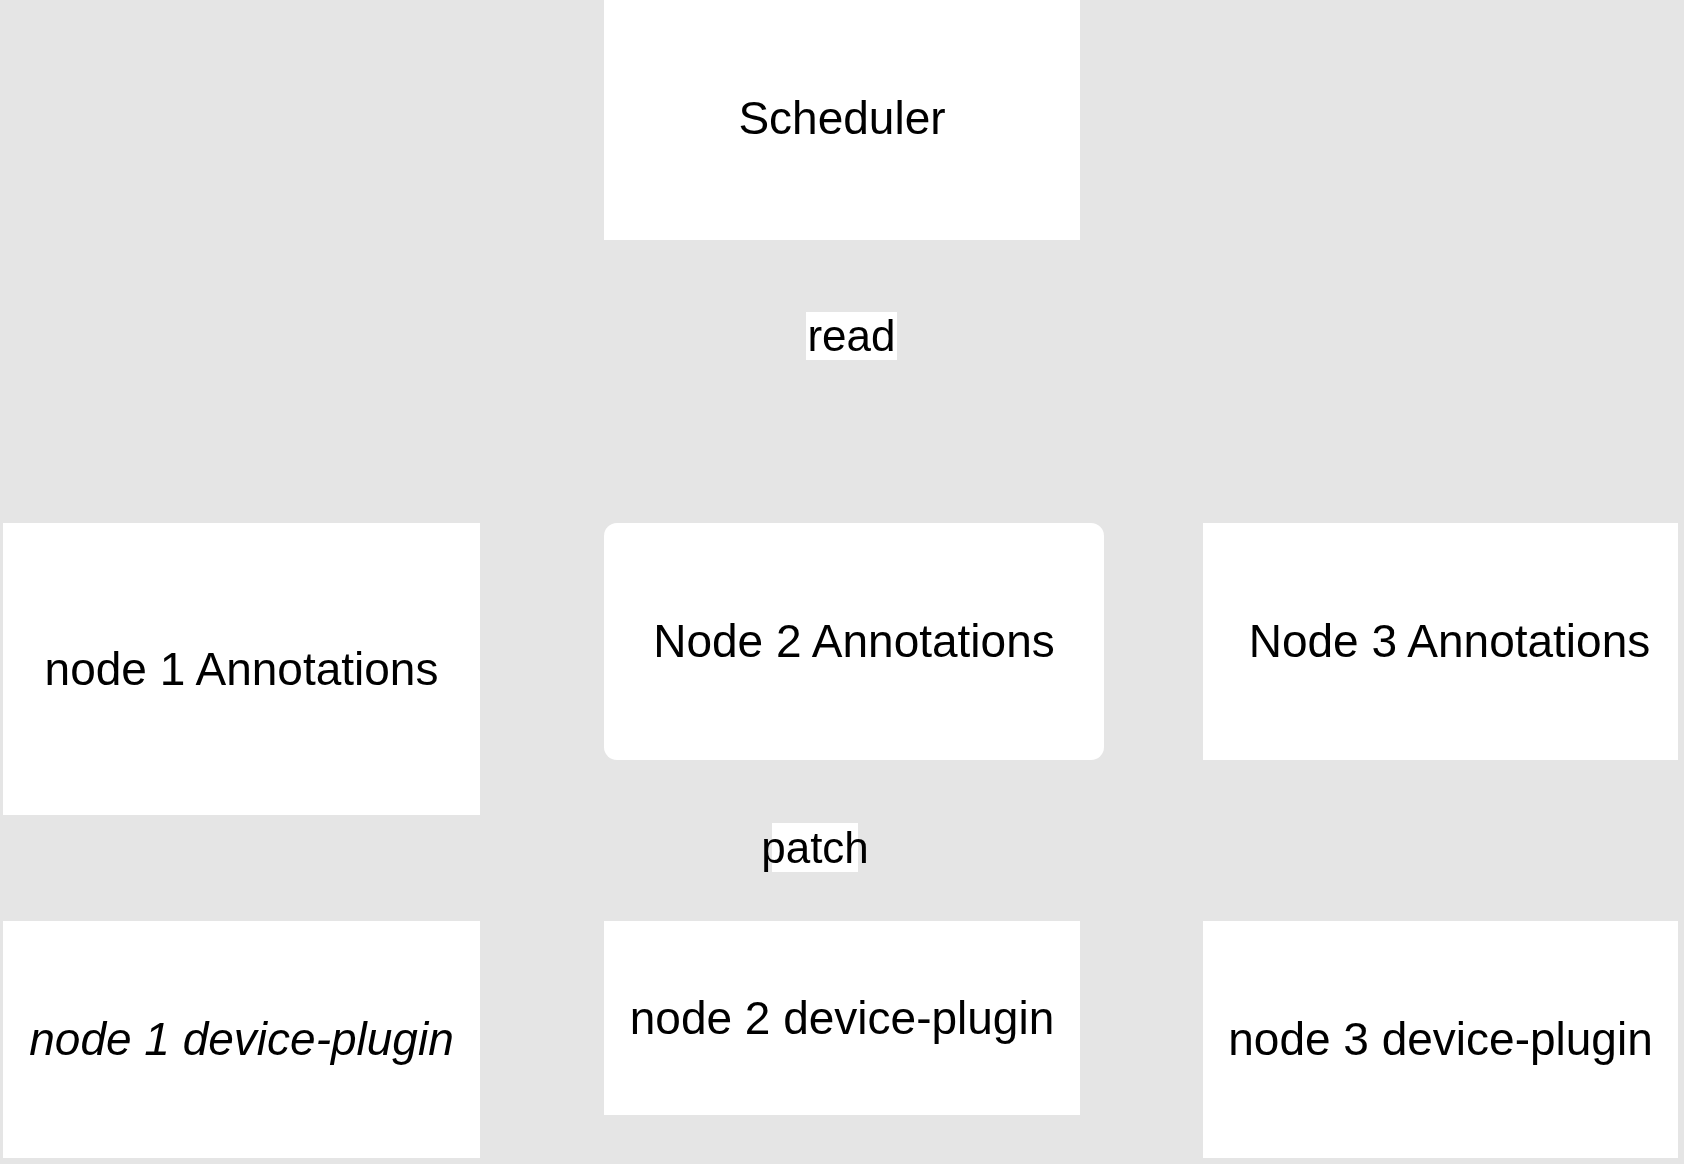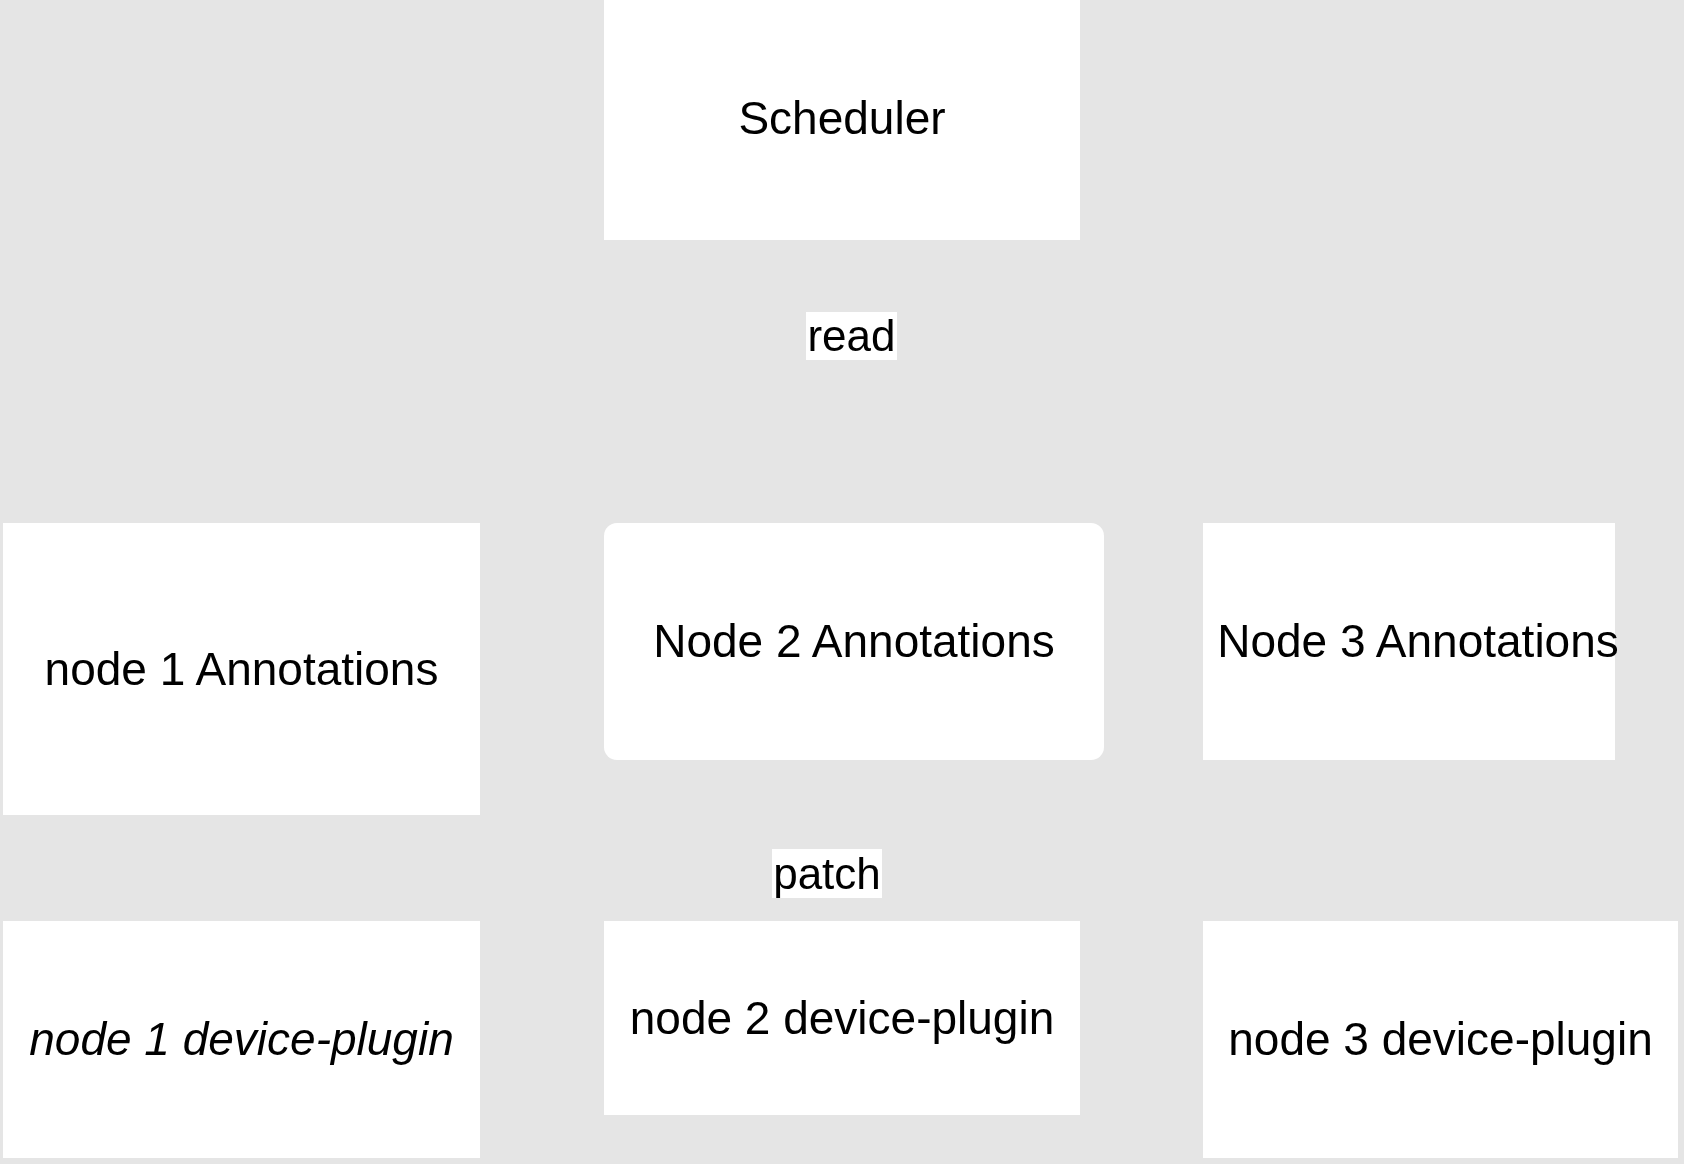--- a/index.html
+++ b/index.html
@@ -51,24 +51,24 @@
 
   
   #box-scheduler { left: 604px; top: -4px; width: 476px; height: 244px; }
 
   
   #label-read { left: 806px; top: 312px; width: 91px; height: 48px; }
 
   
   #box-node1-annotations { left: 3px;    top: 523px; width: 477px; height: 292px; }
   #box-node2-annotations { left: 604px;  top: 523px; width: 500px; height: 237px; border-radius: 13px; }
-  #box-node3-annotations { left: 1203px; top: 523px; width: 412px; height: 237px; padding-left: 18px; }
+  #box-node3-annotations { left: 1203px; top: 523px; width: 475px; height: 237px; padding-left: 18px; }
 
   
-  #label-patch { left: 772px; top: 849px; width: 110px; height: 49px; }
+  #label-patch { left: 772px; top: 823px; width: 86px; height: 49px; }
 
   
   #box-node1-device-plugin { left: 3px;    top: 921px; width: 477px; height: 237px; font-style: italic; }
   #box-node2-device-plugin { left: 604px;  top: 921px; width: 476px; height: 194px; }
   #box-node3-device-plugin { left: 1203px; top: 921px; width: 475px; height: 237px; }
 </style>
 </head>
 <body>
 
 <div id="canvas">

